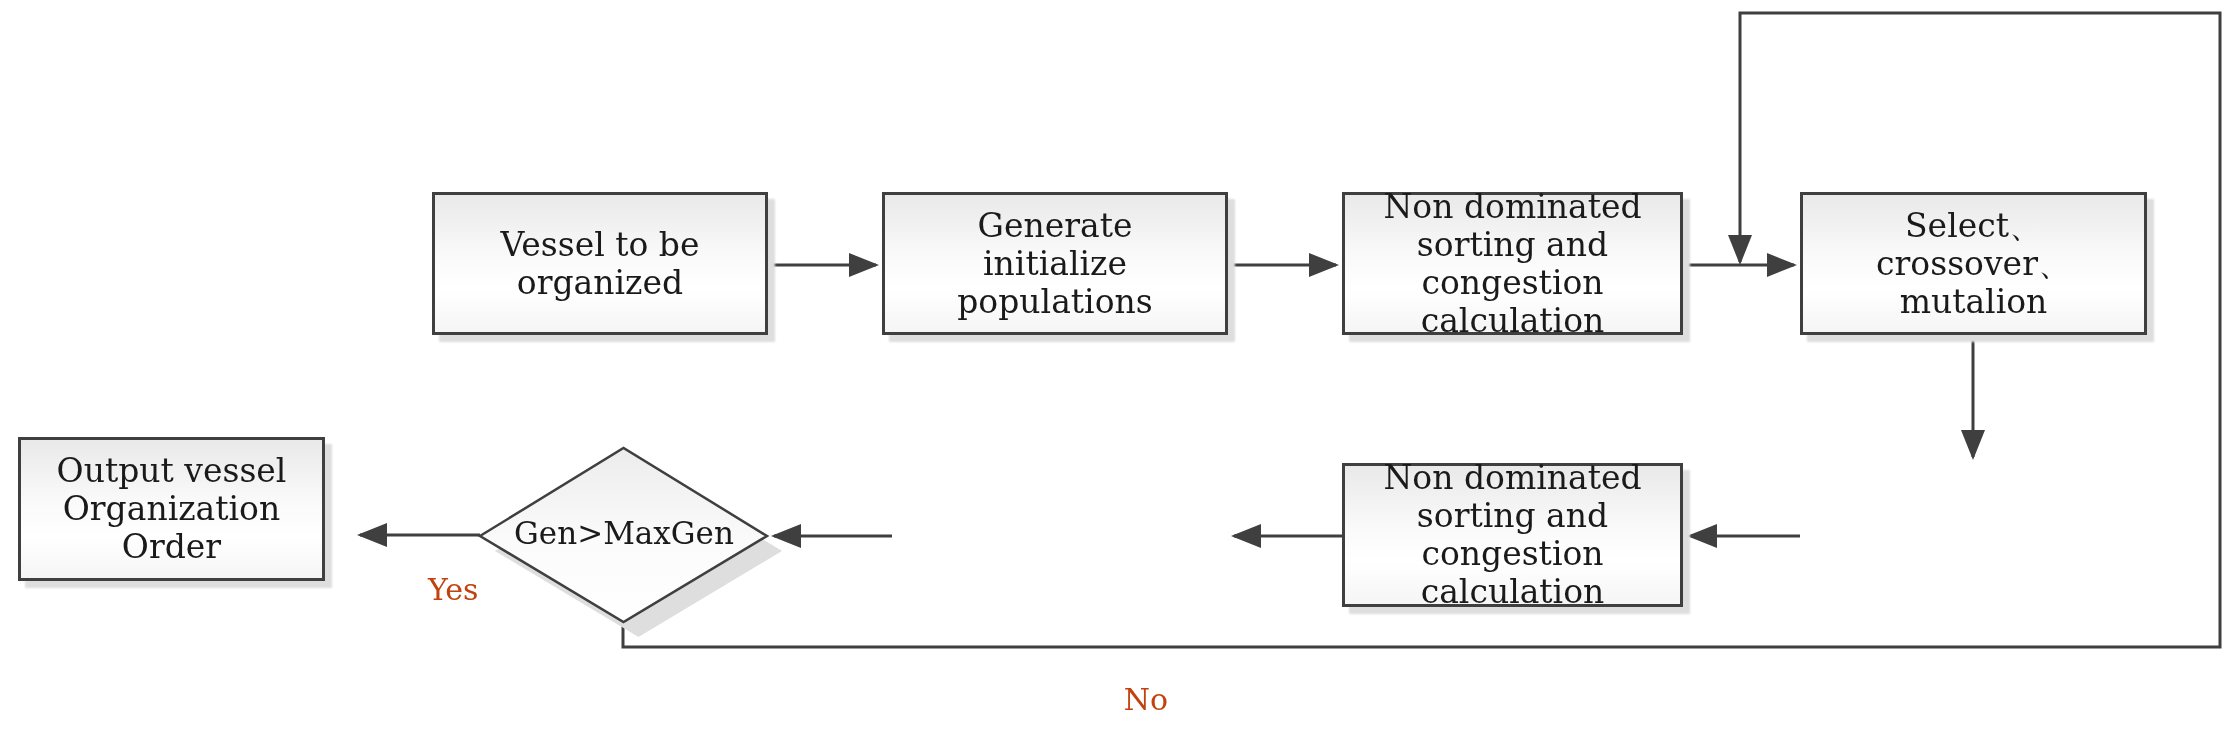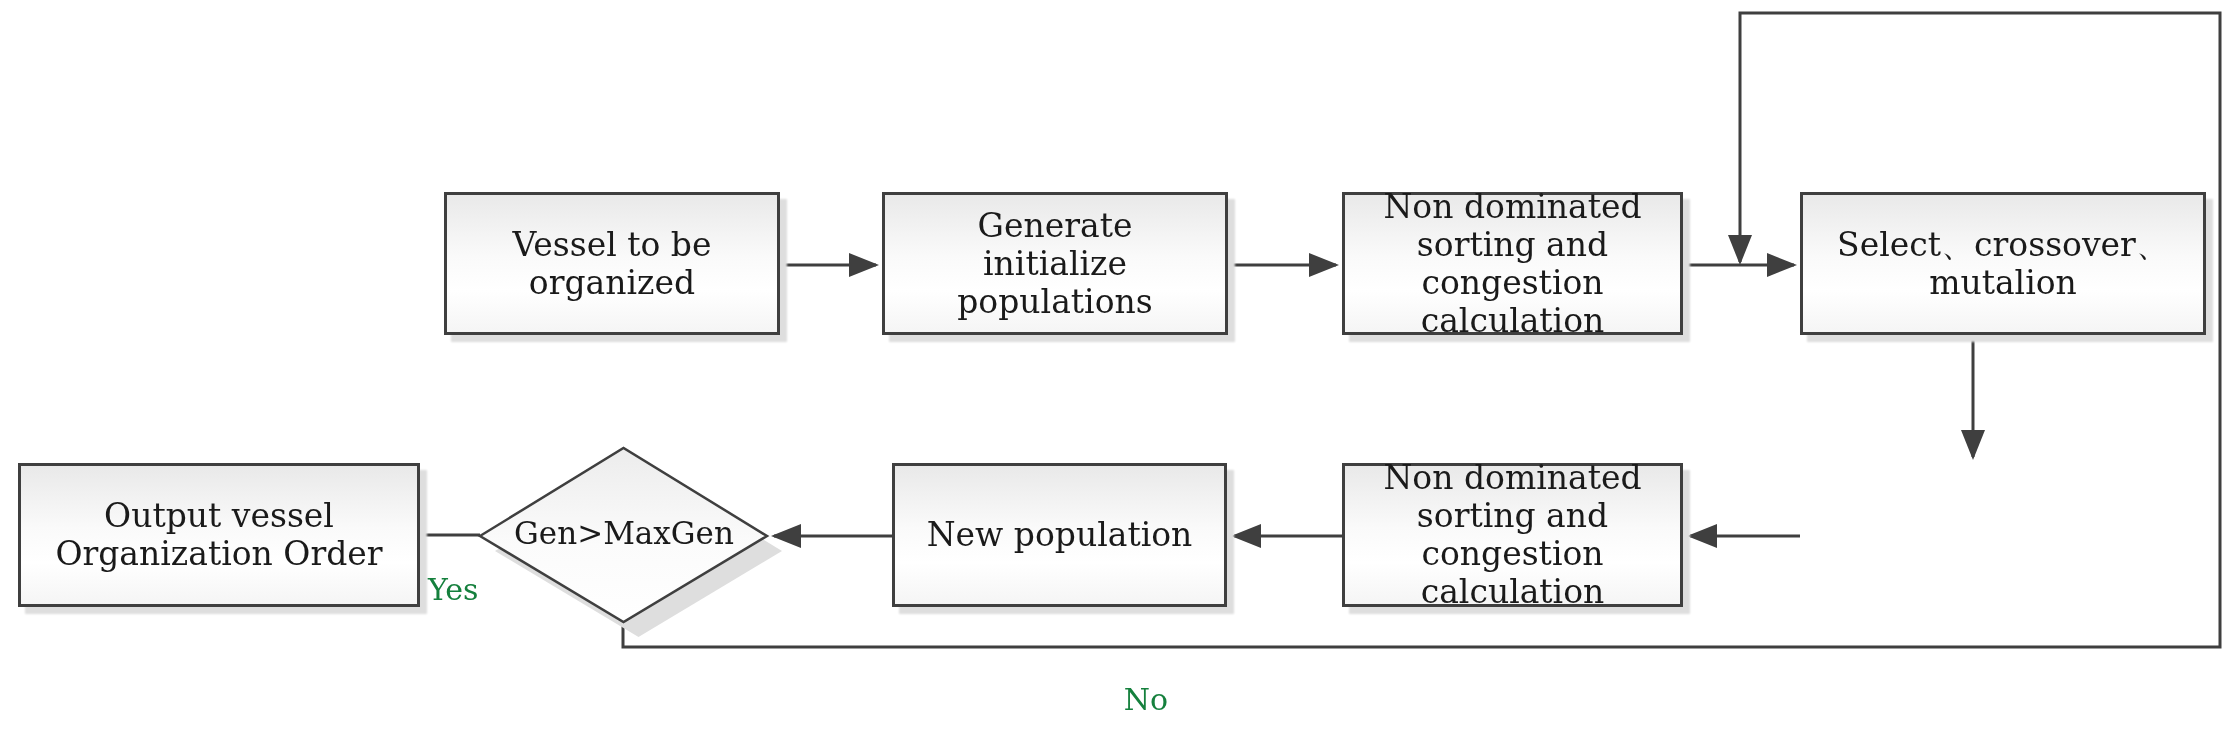--- a/index.html
+++ b/index.html
@@ -29,25 +29,25 @@
     box-shadow: 7px 7px 2px #dedede;
     display: flex;
     align-items: center;
     justify-content: center;
     text-align: center;
     color: #1a1a1a;
     font-size: 33px;
     line-height: 38px;
   }
   .node .lbl { display: block; }
-  .n-vessel        { left: 432px;  top: 192px; width: 336px; height: 143px; padding: 0 10px; margin-left: 12px; }
+  .n-vessel        { left: 432px;  top: 192px; width: 336px; height: 143px; padding: 0 10px; }
   .n-generate      { left: 882px;  top: 192px; width: 346px; height: 143px; padding: 0 38px; }
   .n-nds-top       { left: 1342px; top: 192px; width: 341px; height: 143px; padding: 0 18px; }
-  .n-select        { left: 1800px; top: 192px; width: 406px; height: 143px; padding: 0 32px; }
-  .n-output        { left: 18px;   top: 463px; width: 402px; height: 144px; padding: 6px 32px; }
+  .n-select        { left: 1800px; top: 192px; width: 347px; height: 143px; padding: 0 32px; }
+  .n-output        { left: 18px;   top: 437px; width: 307px; height: 144px; padding: 6px 32px; }
   .n-newpop        { left: 892px;  top: 463px; width: 335px; height: 144px; padding: 0 10px; }
   .n-nds-bottom    { left: 1342px; top: 463px; width: 341px; height: 144px; padding: 0 18px; }
   .n-immigrant     { left: 1800px; top: 463px; width: 347px; height: 144px; padding: 0 10px; }
   .diamond-wrap {
     position: absolute;
     left: 466px; top: 434px;
     width: 330px; height: 210px;
   }
   .diamond-wrap svg { position: absolute; left: 0; top: 0; }
   .diamond-label {
@@ -56,21 +56,21 @@
     width: 316px; height: 198px;
     display: flex;
     align-items: center;
     justify-content: center;
     font-size: 31px;
     color: #1a1a1a;
   }
   .edge-label {
     position: absolute;
     font-size: 30px;
-    color: #15803d;
+    color: #c2410c;
   }
   .edge-label-yes { left: 428px; top: 572px; width: 70px; text-align: left; }
   .edge-label-no  { left: 1058px; top: 682px; width: 110px; text-align: right; }
 </style>
 </head>
 <body>
 
 <div class="canvas">
 
   <svg class="connector-layer" width="2238" height="734" viewBox="0 0 2238 734" xmlns="http://www.w3.org/2000/svg">
@@ -103,23 +103,20 @@
   </div>
   <div class="node n-nds-top">
     <span class="lbl">Non dominated sorting and congestion calculation</span>
   </div>
   <div class="node n-select">
     <span class="lbl">Select、crossover、 mutalion</span>
   </div>
   <div class="node n-output">
     <span class="lbl">Output vessel Organization Order</span>
   </div>
-  <div class="node n-newpop">
-    <span class="lbl">New population</span>
-  </div>
   <div class="node n-nds-bottom">
     <span class="lbl">Non dominated sorting and congestion calculation</span>
   </div>
 
   <div class="diamond-wrap">
     <svg width="330" height="210" viewBox="0 0 330 210" xmlns="http://www.w3.org/2000/svg">
       <defs>
         <linearGradient id="diaFill" x1="0" y1="0" x2="0" y2="1">
           <stop offset="0%" stop-color="#ececec"></stop>
           <stop offset="55%" stop-color="#fbfbfb"></stop>

